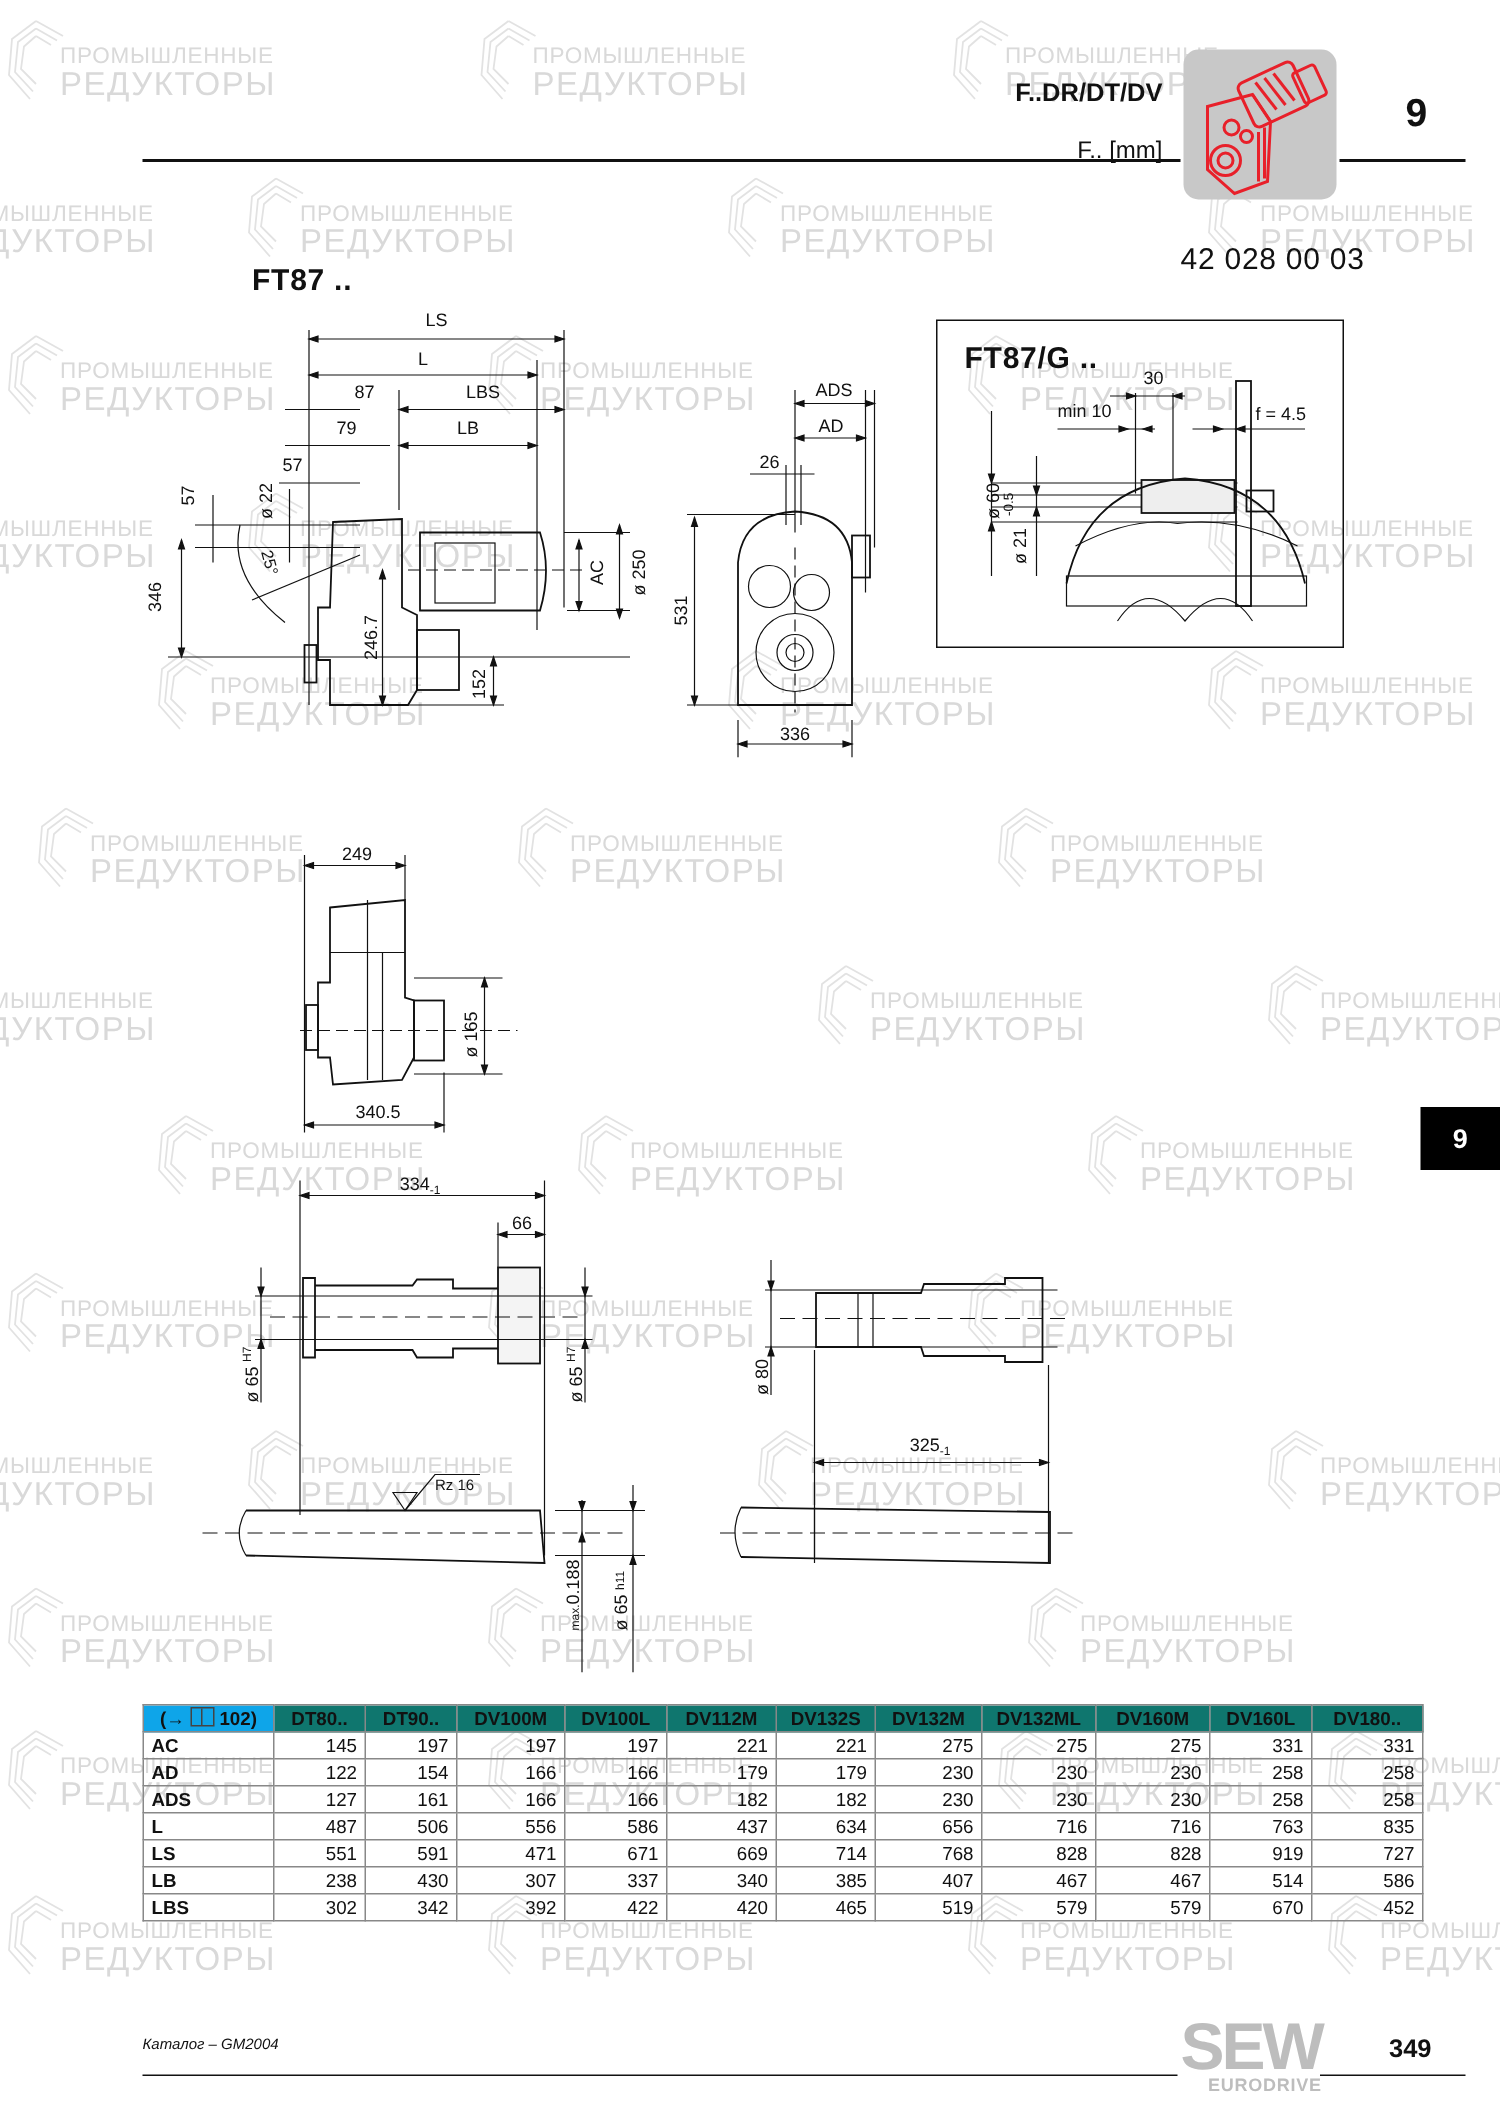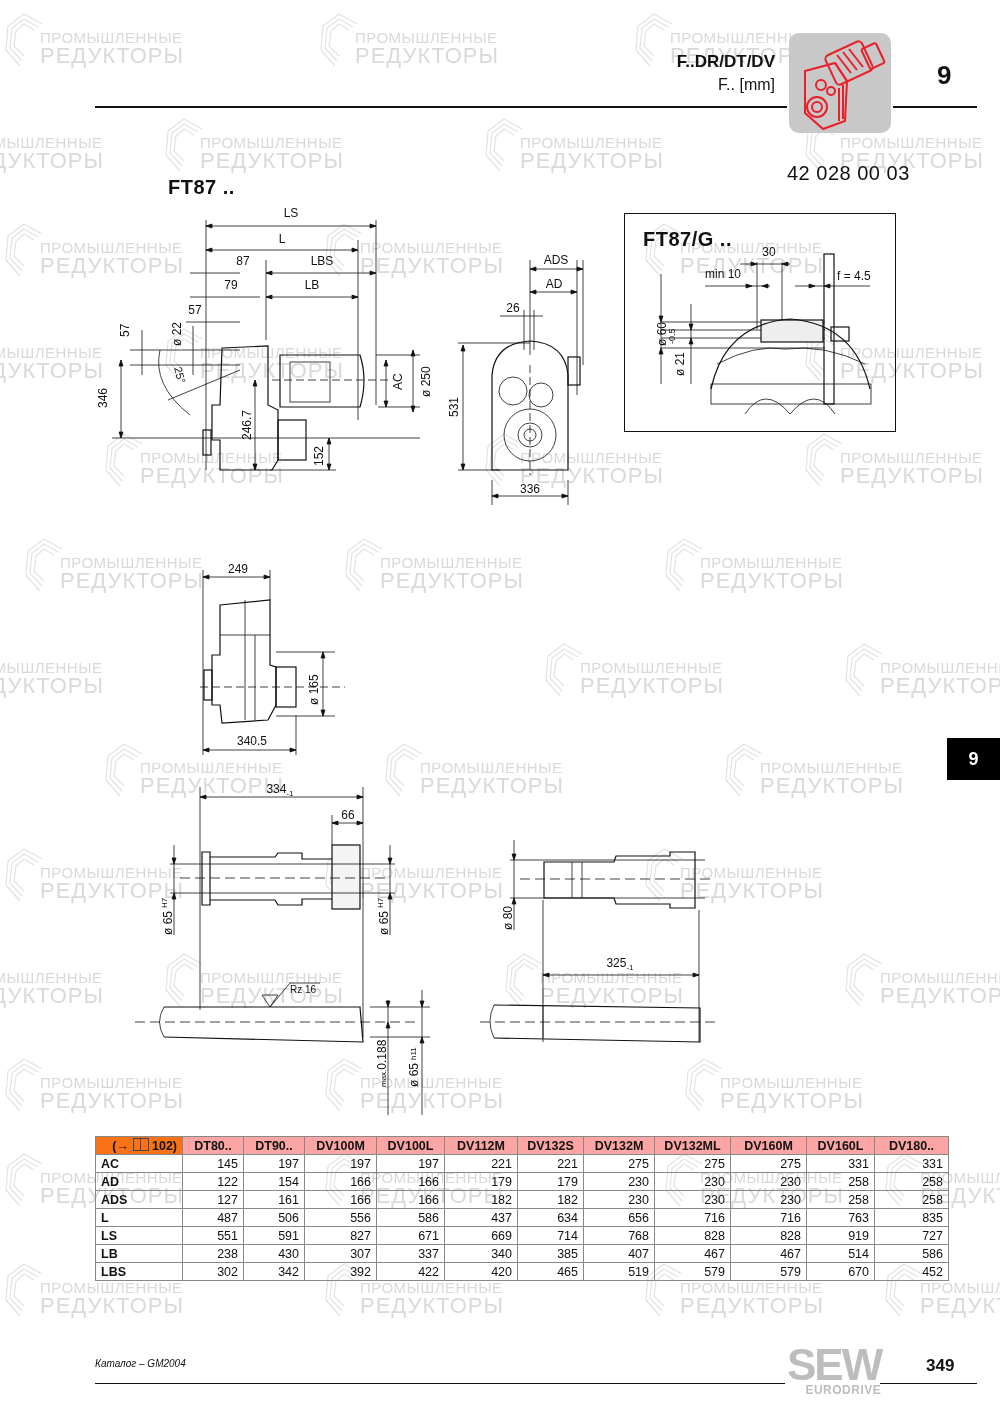--- a/index.html
+++ b/index.html
@@ -13,24 +13,24 @@
   .title-main{font-weight:bold;font-size:17px;text-align:right;}
   .title-sub{font-size:16px;text-align:right;}
   .chapter{font-weight:bold;font-size:26px;}
   .docnum{font-weight:normal;font-size:20px;letter-spacing:0.5px;}
   .model-title{font-weight:bold;font-size:20px;letter-spacing:0.5px;}
   .icon-box{background:#c8c8c8;border-radius:10px;}
   .tab9{background:#000;color:#fff;font-weight:bold;font-size:18px;text-align:center;line-height:42px;}
   svg text{font-family:"Liberation Sans",sans-serif;fill:#111;}
   table.dims{position:absolute;left:95px;top:1136px;border-collapse:collapse;font-size:12.5px;}
   table.dims th,table.dims td{border:1px solid #888;height:17px;padding:0 5px;}
-  table.dims th{background:#fca5a5;font-weight:bold;text-align:center;}
+  table.dims th{background:#0f766e;font-weight:bold;text-align:center;}
   table.dims td{text-align:right;}
   table.dims td.rowh{text-align:left;font-weight:bold;}
-  table.dims th.corner{text-align:right;background:#f97316;}
+  table.dims th.corner{text-align:center;background:#0ea5e9;}
   .footer-left{font-style:italic;font-size:10px;}
   .page-num{font-weight:bold;font-size:17px;}
   .sew{font-weight:900;font-size:44px;color:#bdbdbd;letter-spacing:-2px;line-height:1;font-family:"Liberation Sans",sans-serif;}
   .eurodrive{font-weight:bold;font-size:12px;color:#bdbdbd;letter-spacing:0.5px;}
 </style>
 </head>
 <body>
 
 <div id="wm-layer">
     <div class="wm" style="left: 40px; top: 30px;">
@@ -474,21 +474,21 @@
           <path d="M22 9 L36 17 M22 9 L10 18 L8 38 L20 51"></path>
           <path d="M22 14 L32 20 M22 14 L14 21 L12 36 L22 46"></path>
         </g>
       </svg>
       <span class="l1">ПРОМЫШЛЕННЫЕ</span>
       <span class="l2">РЕДУКТОРЫ</span>
     </div>
   </div>
 
 <div class="abs title-main" style="right:225px;top:52px;">F..DR/DT/DV</div>
-<div class="abs title-sub" style="right:225px;top:76px;">F.. [mm]</div>
+<div class="abs title-sub" style="right:225px;top:92px;">F.. [mm]</div>
 <div class="hr" style="left:95px;top:106px;width:692px;"></div>
 <div class="hr" style="left:893px;top:106px;width:84px;"></div>
 <div class="abs icon-box" style="left:789px;top:33px;width:102px;height:100px;">
   <svg width="102" height="100" viewBox="0 0 102 100">
     <g fill="none" stroke="#e8202a" stroke-width="2">
       <rect x="40" y="14" width="40" height="32" rx="4" transform="rotate(-25 60 30)"></rect>
       <rect x="76" y="12" width="16" height="22" rx="2" transform="rotate(-25 84 23)"></rect>
       <path d="M16 38 L46 30 L58 48 L56 88 L34 96 L16 80 Z"></path>
       <circle cx="28" cy="74" r="10"></circle>
       <circle cx="28" cy="74" r="5"></circle>
@@ -821,21 +821,21 @@
         <td>656</td>
         <td>716</td>
         <td>716</td>
         <td>763</td>
         <td>835</td>
       </tr>
       <tr>
         <td class="rowh">LS</td>
         <td>551</td>
         <td>591</td>
-        <td>827</td>
+        <td>471</td>
         <td>671</td>
         <td>669</td>
         <td>714</td>
         <td>768</td>
         <td>828</td>
         <td>828</td>
         <td>919</td>
         <td>727</td>
       </tr>
       <tr>

